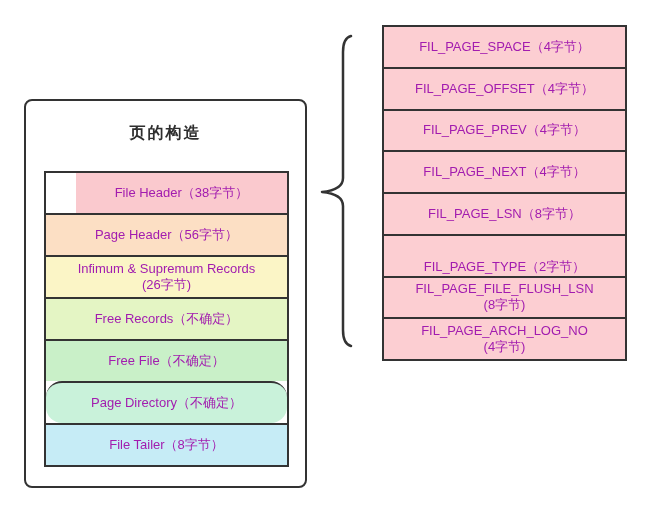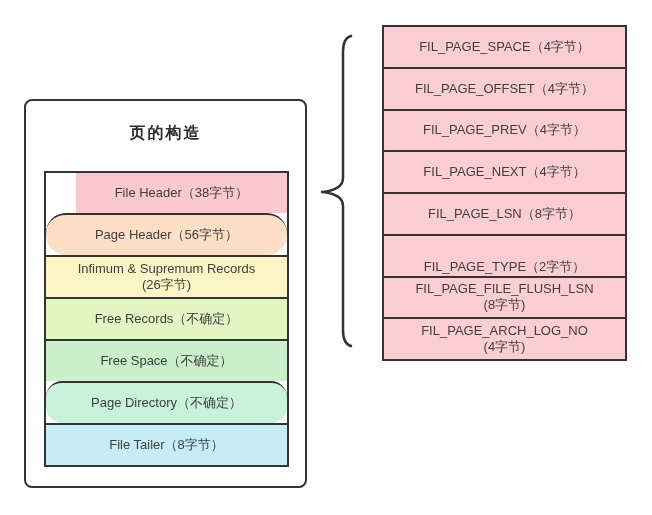--- a/index.html
+++ b/index.html
@@ -75,21 +75,21 @@
     border-top: 2px solid #333333;
     box-sizing: border-box;
     text-align: center;
   }
   .row:first-child {
     border-top: none;
   }
   .row-label {
     font-size: 13px;
     line-height: 1.25;
-    color: #404040;
+    color: #a21caf;
     white-space: nowrap;
   }
   
   .brace-svg {
     position: absolute;
     left: 312px;
     top: 28px;
     width: 48px;
     height: 326px;
     overflow: visible;
@@ -101,39 +101,39 @@
 <div class="canvas">
 
   <div class="left-box">
     <div class="left-title">页的构造</div>
     <div class="left-table">
         <div class="row" style="background: rgb(250, 201, 206); margin-left: 30px;">
     <div class="row-label">
             <div>File Header（38字节）</div>
           </div>
   </div>
-        <div class="row" style="background: rgb(252, 223, 196); border-radius: 20px;">
+        <div class="row" style="background: rgb(252, 223, 196);">
     <div class="row-label">
             <div>Page Header（56字节）</div>
           </div>
   </div>
         <div class="row" style="background: rgb(251, 245, 198);">
     <div class="row-label">
             <div>Infimum &amp; Supremum Records</div>
             <div>(26字节)</div>
           </div>
   </div>
         <div class="row" style="background: rgb(228, 245, 196);">
     <div class="row-label">
             <div>Free Records（不确定）</div>
           </div>
   </div>
         <div class="row" style="background: rgb(201, 240, 200);">
     <div class="row-label">
-            <div>Free Space（不确定）</div>
+            <div>Free File（不确定）</div>
           </div>
   </div>
         <div class="row" style="background: rgb(201, 242, 218); border-radius: 16px;">
     <div class="row-label">
             <div>Page Directory（不确定）</div>
           </div>
   </div>
         <div class="row" style="background: rgb(198, 236, 246);">
     <div class="row-label">
             <div>File Tailer（8字节）</div>

